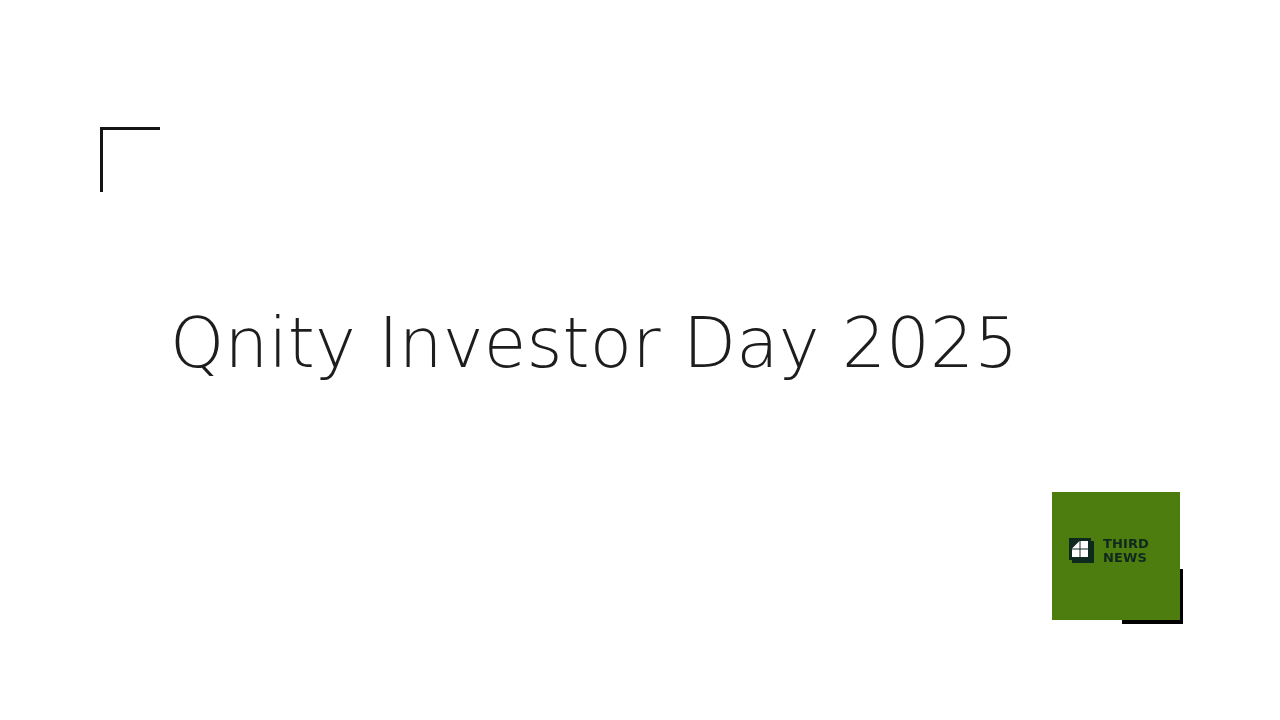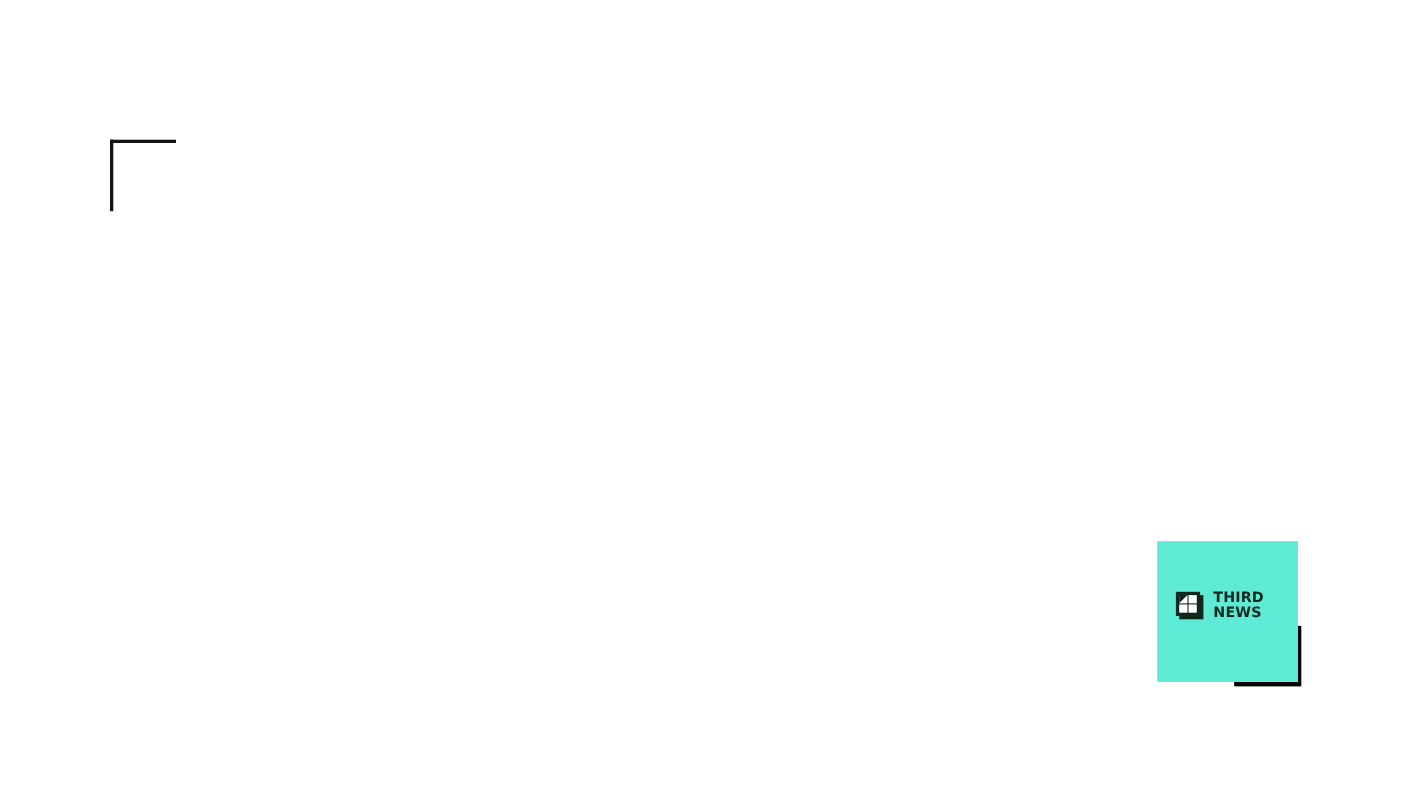--- a/index.html
+++ b/index.html
@@ -63,21 +63,21 @@
     width: 61px;
     height: 55px;
     background: #000000;
   }
   .badge-square {
     position: absolute;
     left: 0;
     top: 0;
     width: 128px;
     height: 128px;
-    background: #5eead4;
+    background: #4d7c0f;
   }
   .badge-lockup {
     position: absolute;
     left: 16px;
     top: 45px;
     display: flex;
     align-items: center;
     gap: 7px;
   }
   .badge-mark {
@@ -101,20 +101,21 @@
     display: block;
   }
 </style>
 </head>
 <body>
 
 <div class="slide">
 
   <div class="corner-bracket"></div>
 
+  <div class="title">Qnity Investor Day 2025</div>
 
   <div class="brand-badge">
 
     <div class="badge-shadow"></div>
 
     <div class="badge-square">
 
       <div class="badge-lockup">
 
         <span class="badge-mark">

